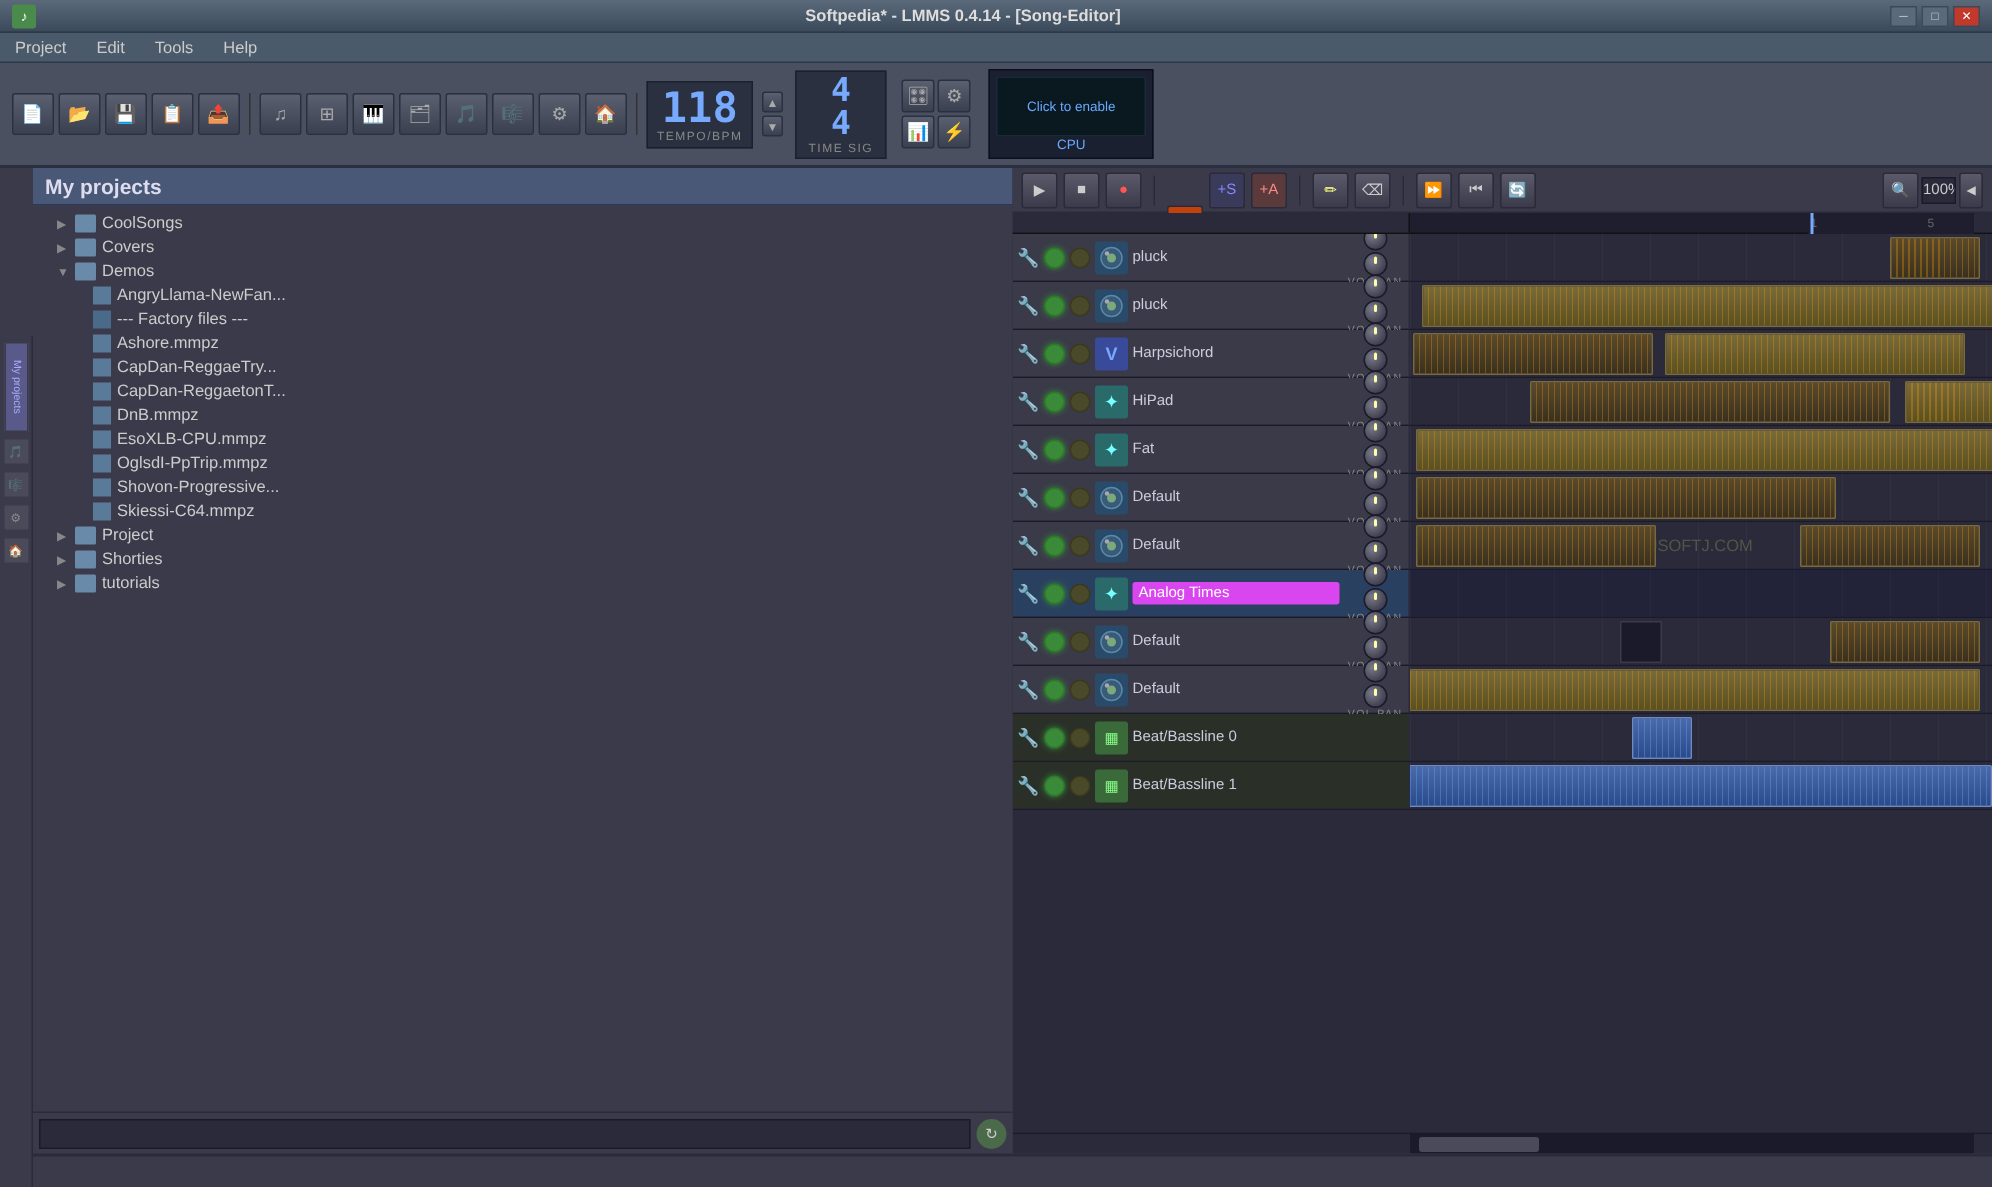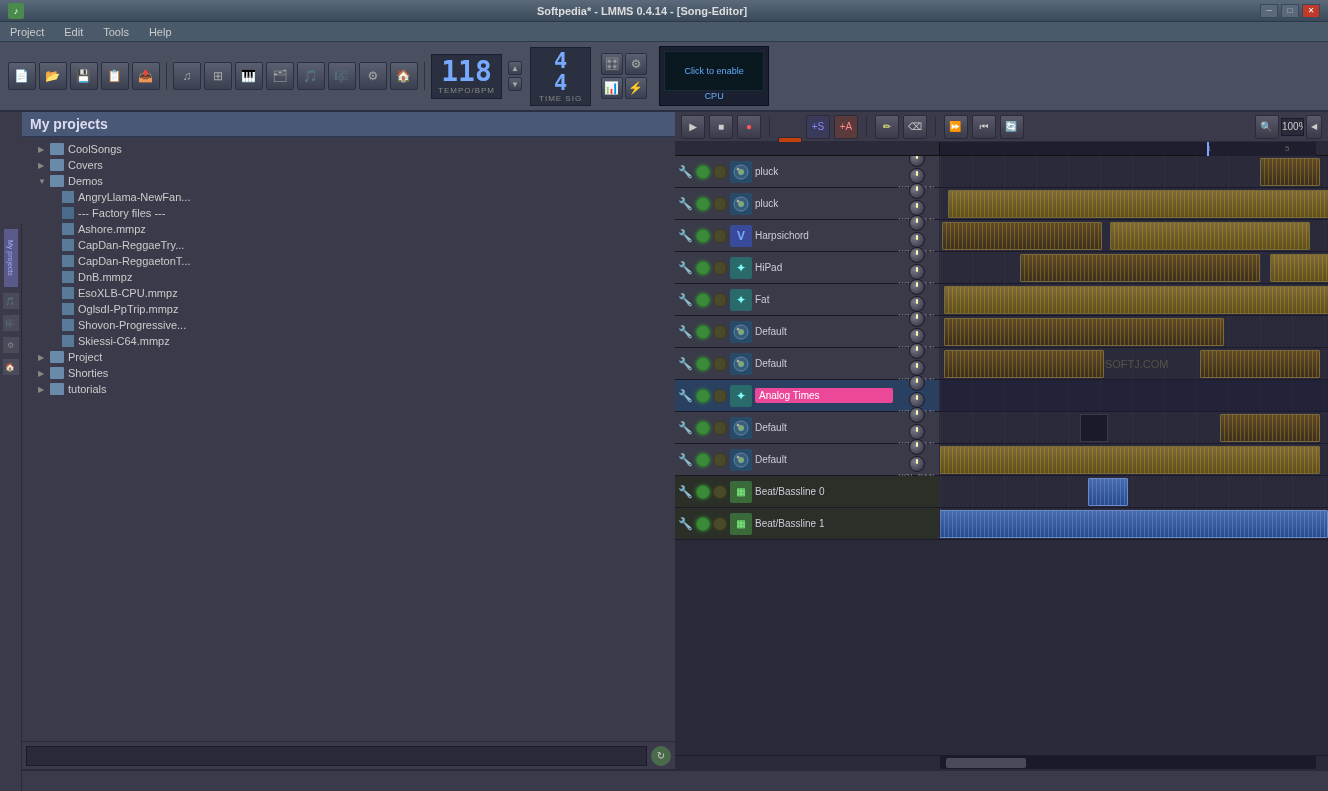--- a/index.html
+++ b/index.html
@@ -409,21 +409,21 @@
     }
     .track-name {
       flex: 1;
       font-size: 10px;
       color: #ccd;
       overflow: hidden;
       text-overflow: ellipsis;
       white-space: nowrap;
     }
     .track-name.highlighted {
-      background: #ec4899;
+      background: #d946ef;
       color: #fff;
       padding: 2px 4px;
       border-radius: 2px;
     }
     .track-vol-pan {
       display: flex;
       flex-direction: column;
       align-items: center;
       margin-left: 2px;
       gap: 1px;

